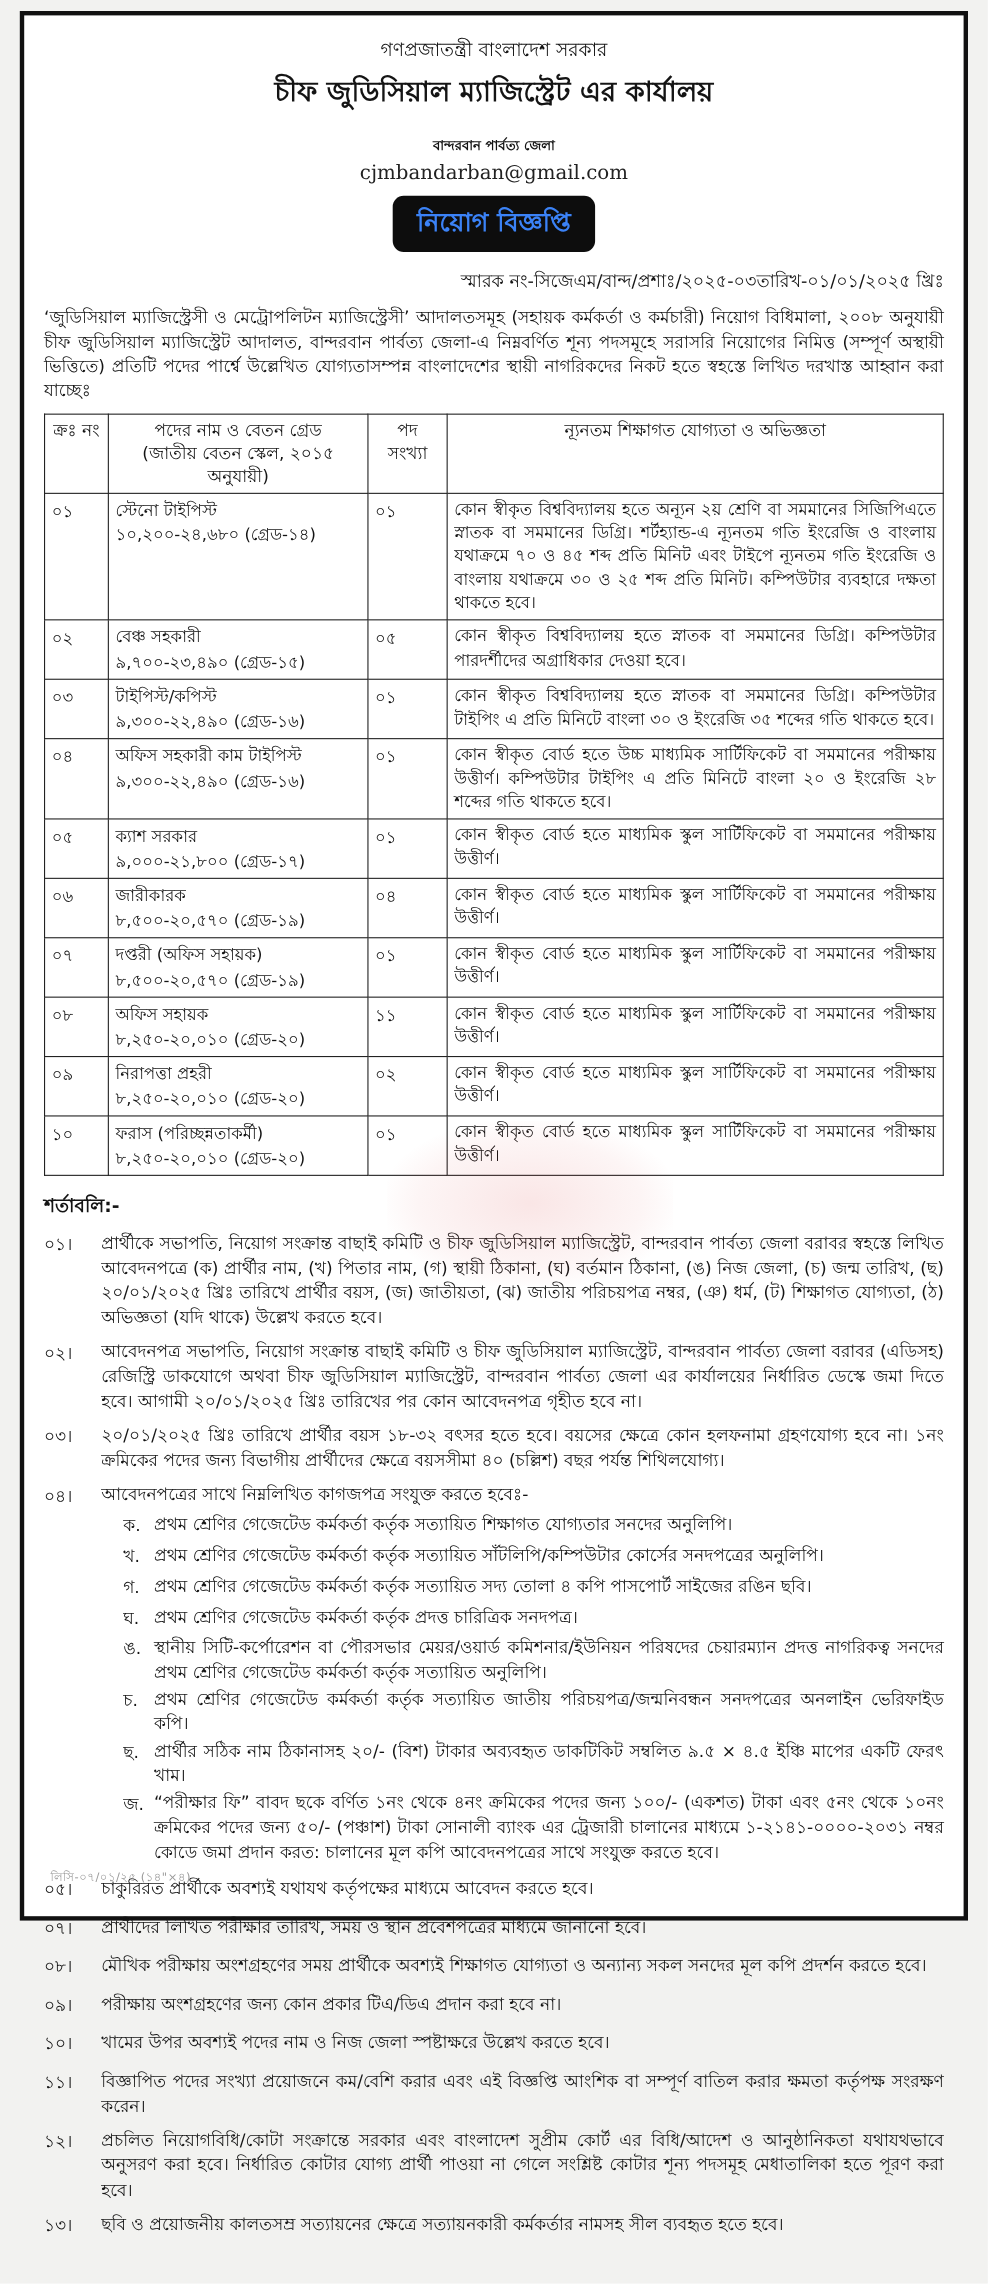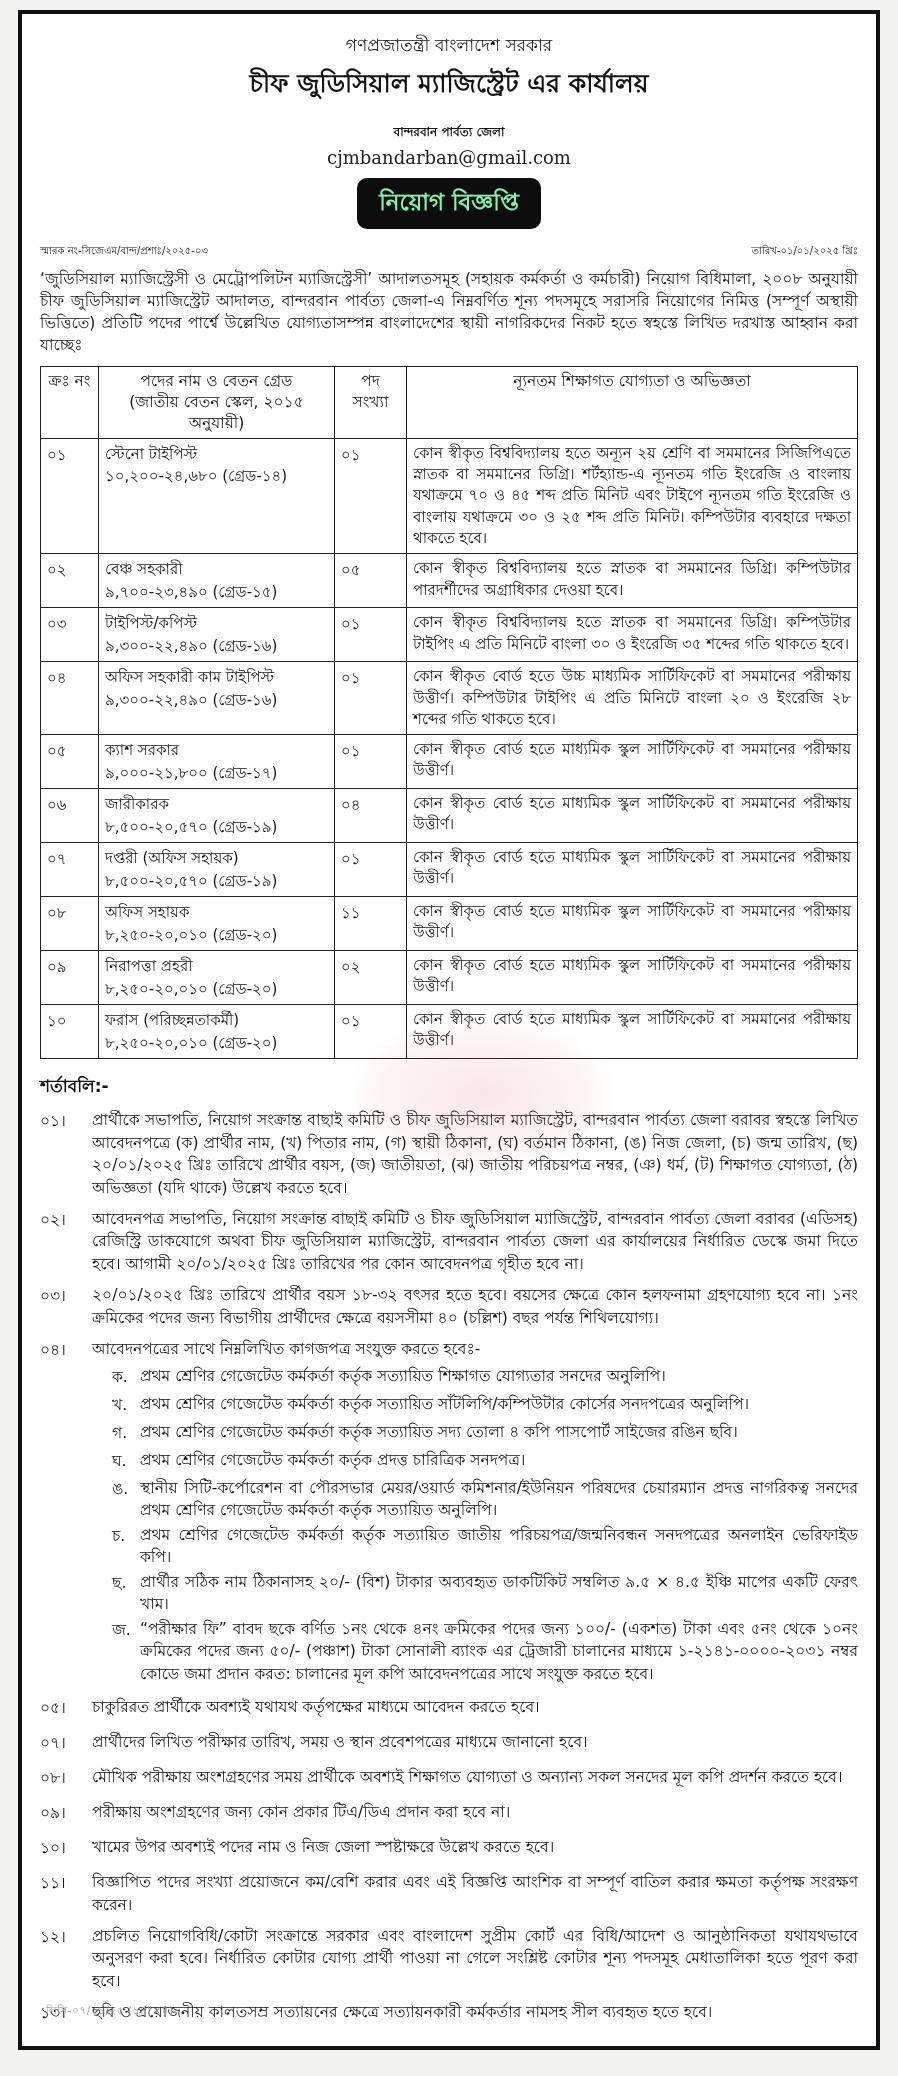--- a/index.html
+++ b/index.html
@@ -5,43 +5,43 @@
   html,body{margin:0;padding:0;}
   body{
     width:898px;height:2076px;overflow:hidden;
     background:#f2f2f0;
     font-family:"DejaVu Sans","Liberation Sans",sans-serif;
     color:#141414;
     -webkit-font-smoothing:antialiased;
   }
   .frame{
     position:relative;
-    width:862px;height:2040px;
+    width:862px;height:1736px;
     margin:10px auto 0 auto;
     background:#ffffff;
     border:4px solid #111;
     box-sizing:border-box;
     padding:16px 18px 8px 18px;
   }
   
   .hdr{text-align:center;}
   .h-govt{font-size:17px;margin-top:2px;}
   .h-office{font-size:25px;font-weight:bold;margin-top:4px;}
   .h-dist{font-size:12px;margin-top:16px;font-weight:bold;}
   .h-email{font-family:"DejaVu Serif","Liberation Serif",serif;font-size:18px;margin-top:4px;color:#222;}
   .badge{
     display:inline-block;margin-top:10px;
-    background:#0d0d0d;color:#86efac;
+    background:#0d0d0d;color:#3b82f6;
     font-size:23px;font-weight:bold;
     padding:6px 22px;border-radius:10px;
   }
   
   .memo-row{
-    display:flex;justify-content:space-between;
-    font-size:10px;margin-top:14px;
+    display:flex;justify-content:flex-end;
+    font-size:16px;margin-top:14px;
   }
   
   .intro{
     font-size:15.5px;line-height:1.42;text-align:justify;
     margin:8px 0 10px 0;
   }
   
   table.posts{
     width:100%;border-collapse:collapse;table-layout:fixed;
     font-size:15px;

